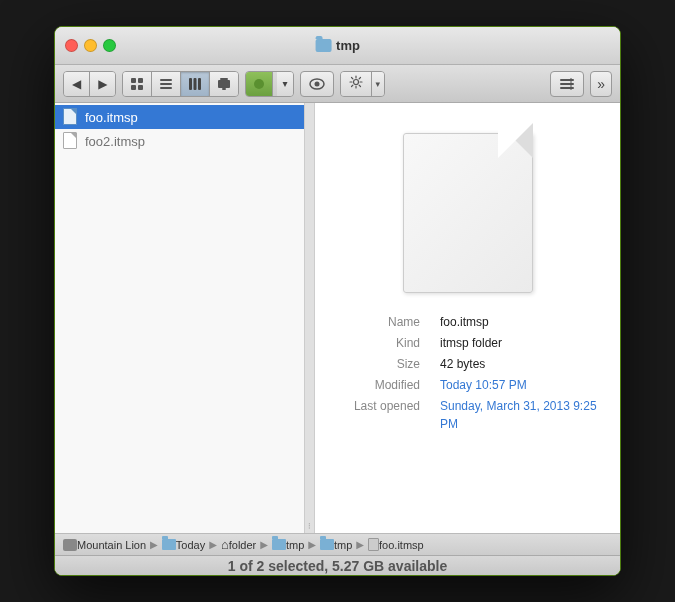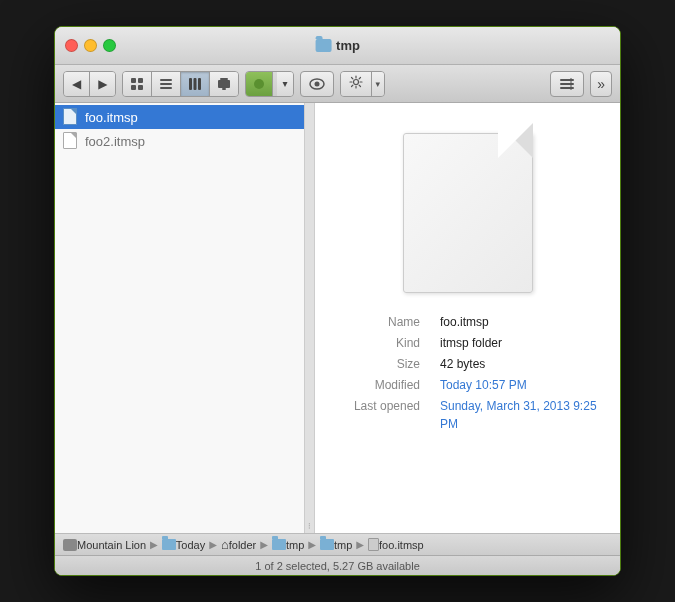--- a/index.html
+++ b/index.html
@@ -335,22 +335,23 @@
       width: 11px;
       height: 13px;
       background: #ccc;
       border: 1px solid #999;
       border-radius: 1px;
       display: inline-block;
     }
     .status-text {
       flex: 1;
       text-align: center;
-      font-size: 11px;
+      font-size: 14px;
       color: #555;
+      font-weight: bold;
     }
     
     .icon-svg {
       width: 14px;
       height: 14px;
     }
   </style>
 </head>
 <body>
 

